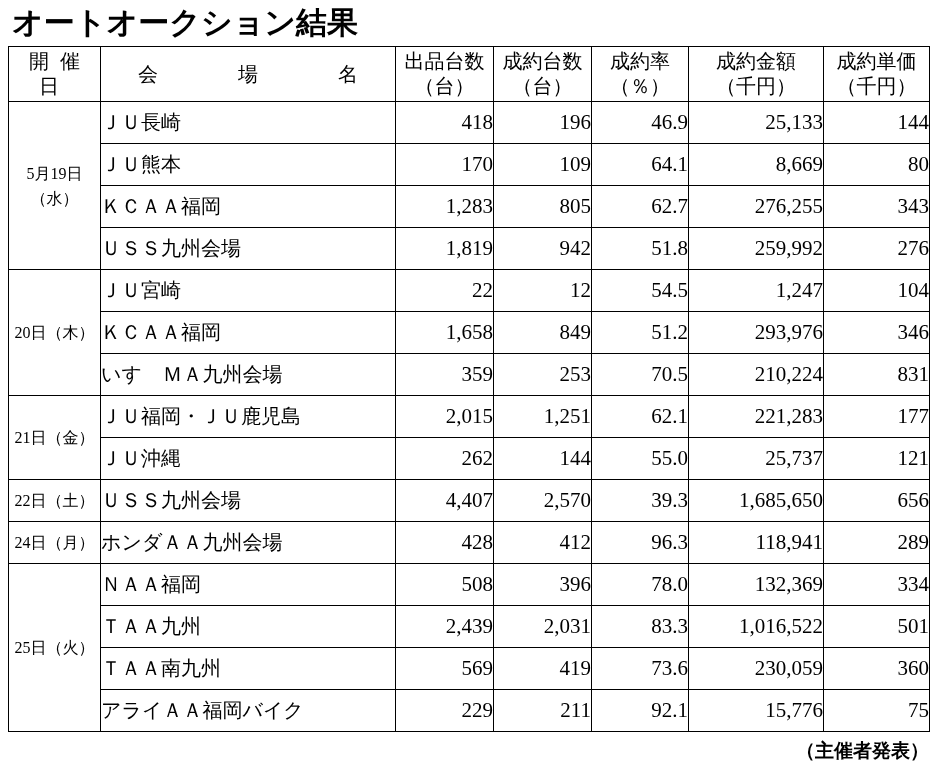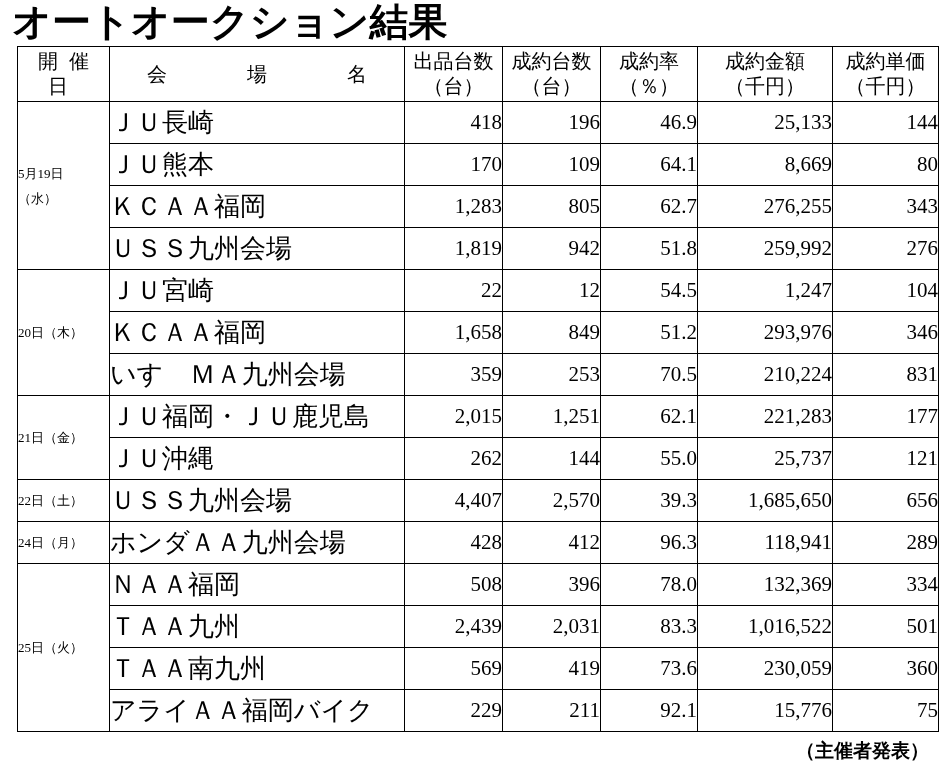--- a/index.html
+++ b/index.html
@@ -18,32 +18,31 @@
   .page {
     width: 939px;
     height: 764px;
     position: relative;
     box-sizing: border-box;
     padding: 0 8px;
   }
   .title {
     font-family: "DejaVu Sans", "Liberation Sans", sans-serif;
     font-weight: bold;
-    font-size: 39px;
+    font-size: 31px;
     letter-spacing: 0px;
     line-height: 40px;
     padding: 2px 0 4px 4px;
     color: #000;
   }
   table.auction {
     border-collapse: collapse;
     width: 921px;
     table-layout: fixed;
     font-size: 20px;
-    margin-left: 9px;
   }
   table.auction td, table.auction th {
     border: 1px solid #000;
     padding: 0;
     margin: 0;
     font-weight: normal;
     vertical-align: middle;
     background: #fff;
   }
   
@@ -66,32 +65,33 @@
   .spread {
     letter-spacing: 0.55em;
     padding-left: 0.55em;
   }
   .spread-wide {
     letter-spacing: 1.5em;
     padding-left: 1.5em;
   }
 
   td.date-cell {
-    font-size: 13px;
+    text-align: center;
+    font-size: 16px;
     line-height: 25px;
   }
   td.date-cell .d-main { display:block; }
   td.date-cell .d-sub { display:block; }
   td.date-cell.inline .d-main,
   td.date-cell.inline .d-sub { display:inline; }
 
   td.venue {
     text-align: left;
     padding-left: 14px;
-    font-size: 26px;
+    font-size: 20px;
     height: 41px;
     line-height: 41px;
     white-space: nowrap;
   }
   td.num {
     text-align: right;
     padding-right: 9px;
     font-size: 21px;
     height: 41px;
     line-height: 41px;

